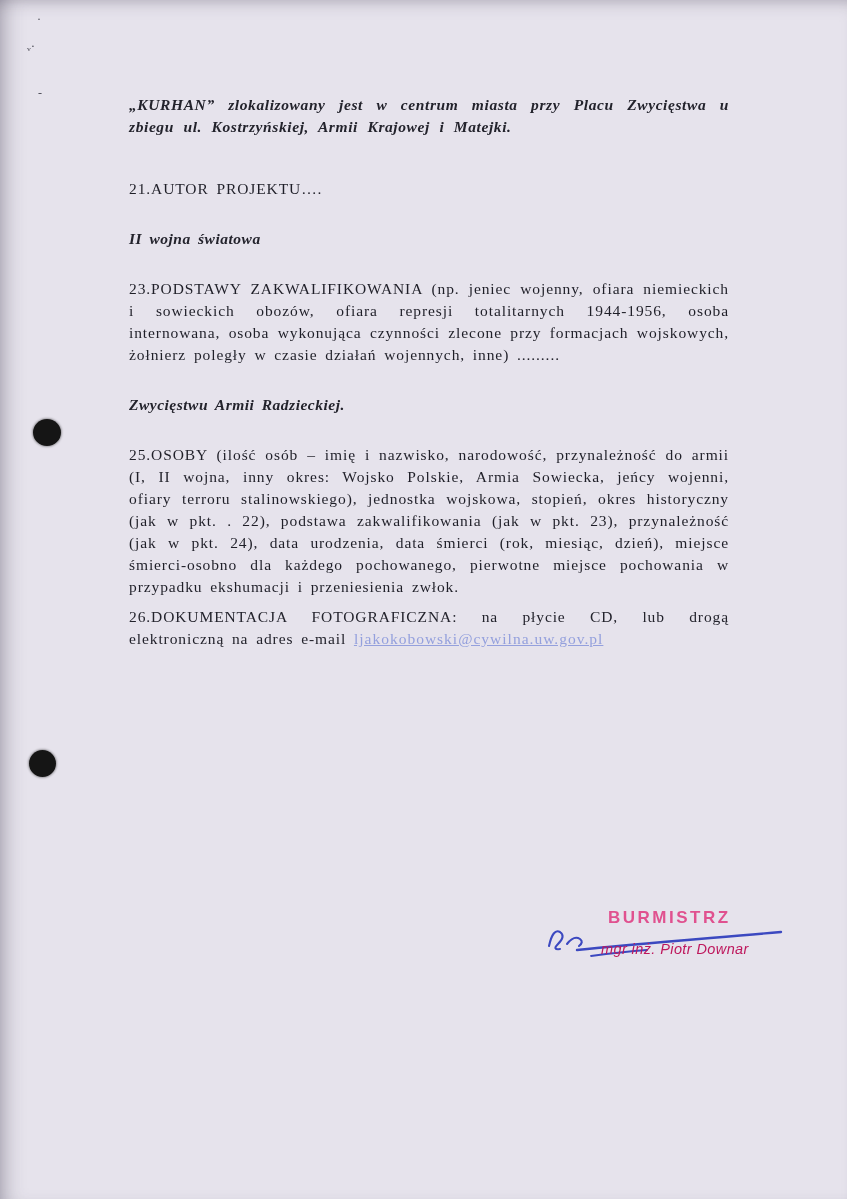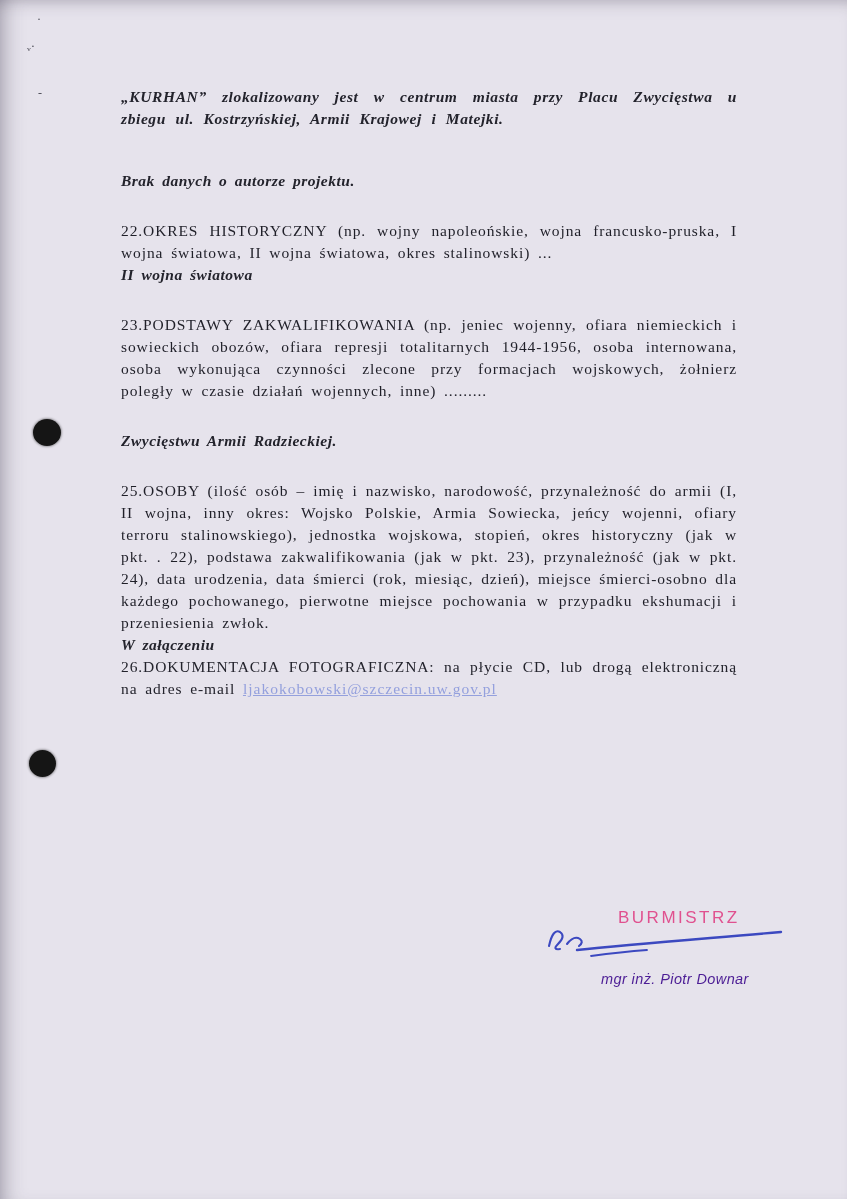--- a/index.html
+++ b/index.html
@@ -8,21 +8,21 @@
     background:#e6e3ec;
     position:relative;
     font-family:"Liberation Serif", serif;
     color:#23232c;
     overflow:hidden;
     box-shadow:inset 18px 0 22px -16px rgba(60,55,75,.45), inset 0 14px 18px -14px rgba(60,55,75,.35);
   }
   .content{
     position:absolute;left:121px;top:86px;width:616px;
   }
-  p{margin:0;}
+  p{margin:8px;}
   .intro{
     font-weight:bold;font-style:italic;
     font-size:15.5px;line-height:22px;
     text-align:justify;letter-spacing:.6px;word-spacing:5px;
     margin-bottom:40px;
   }
   .item{margin-bottom:28px;}
   .item.no-gap{margin-bottom:0;}
   .q{
     font-size:15.5px;line-height:22px;
@@ -52,70 +52,68 @@
   
   .artifact{position:absolute;color:#4a4a55;font-size:12px;}
   .artifact.dot{left:37px;top:12px;}
   .artifact.tick{left:27px;top:38px;font-size:13px;}
   .artifact.dash{left:38px;top:86px;}
   
   .signature{
     position:absolute;left:543px;top:898px;width:260px;height:90px;
   }
   .sig-title{
-    position:absolute;left:75px;top:10px;
+    position:absolute;left:65px;top:10px;
     font-family:"Liberation Sans", sans-serif;
-    font-weight:normal;font-size:17px;letter-spacing:2.5px;
+    font-weight:bold;font-size:17px;letter-spacing:2.5px;
     color:#e0518f;
   }
   .sig-name{
-    position:absolute;left:58px;top:73px;
+    position:absolute;left:58px;top:43px;
     font-style:italic;font-size:14.5px;letter-spacing:.4px;
-    color:#4c1d95;
+    color:#be185d;
     font-family:"Liberation Sans", sans-serif;
   }
   .sig-pen{position:absolute;left:0;top:18px;}
 </style>
 </head>
 <body>
 
 <span class="artifact dot">·</span>
 <span class="artifact tick">ᵥ·</span>
 <span class="artifact dash">-</span>
 
 <div class="hole top"></div>
 <div class="hole bottom"></div>
 
 <div class="content">
 
   <p class="intro">„KURHAN” zlokalizowany jest w centrum miasta przy Placu Zwycięstwa u zbiegu ul. Kostrzyńskiej, Armii Krajowej i Matejki.</p>
 
   <div class="item">
-    <p class="a">Brak danych o autorze projektu.</p>
+    <p class="q">21.AUTOR PROJEKTU….</p>
   </div>
 
   <div class="item">
-    <p class="q">22.OKRES HISTORYCZNY (np. wojny napoleońskie, wojna francusko-pruska, I wojna światowa, II wojna światowa, okres stalinowski) ...</p>
     <p class="a">II wojna światowa</p>
   </div>
 
   <div class="item">
     <p class="q">23.PODSTAWY ZAKWALIFIKOWANIA (np. jeniec wojenny, ofiara niemieckich i sowieckich obozów, ofiara represji totalitarnych 1944-1956, osoba internowana, osoba wykonująca czynności zlecone przy formacjach wojskowych, żołnierz poległy w czasie działań wojennych, inne) .........</p>
   </div>
 
   <div class="item">
     <p class="a">Zwycięstwu Armii Radzieckiej.</p>
   </div>
 
   <div class="item no-gap">
     <p class="q">25.OSOBY (ilość osób – imię i nazwisko, narodowość, przynależność do armii (I, II wojna, inny okres: Wojsko Polskie, Armia Sowiecka, jeńcy wojenni, ofiary terroru stalinowskiego), jednostka wojskowa, stopień, okres historyczny (jak w pkt. . 22), podstawa zakwalifikowania (jak w pkt. 23), przynależność (jak w pkt. 24), data urodzenia, data śmierci (rok, miesiąc, dzień), miejsce śmierci-osobno dla każdego pochowanego, pierwotne miejsce pochowania w przypadku ekshumacji i przeniesienia zwłok.</p>
-    <p class="a">W załączeniu</p>
   </div>
 
-  <p class="doc26"><span>26.DOKUMENTACJA FOTOGRAFICZNA: na płycie CD, lub drogą elektroniczną na adres e-mail </span><span class="email-link">ljakokobowski@szczecin.uw.gov.pl</span></p>
+  <p class="doc26"><span>26.DOKUMENTACJA FOTOGRAFICZNA: na płycie CD, lub drogą elektroniczną na adres e-mail </span><span class="email-link">ljakokobowski@cywilna.uw.gov.pl</span></p>
 
 </div>
 
 <div class="signature">
   <span class="sig-title">BURMISTRZ</span>
   <svg class="sig-pen" width="260" height="50" viewBox="0 0 260 50">
 
     <path d="M6,30 q4,-18 11,-14 q6,4 -2,12 q-6,6 2,5 M24,28 q7,-9 13,-5 q4,3 -1,7" fill="none" stroke="#3c49c0" stroke-width="2.1" stroke-linecap="round"></path>
 
     <path d="M34,34 C 90,28 170,22 238,16" fill="none" stroke="#3c49c0" stroke-width="2.4" stroke-linecap="round"></path>

